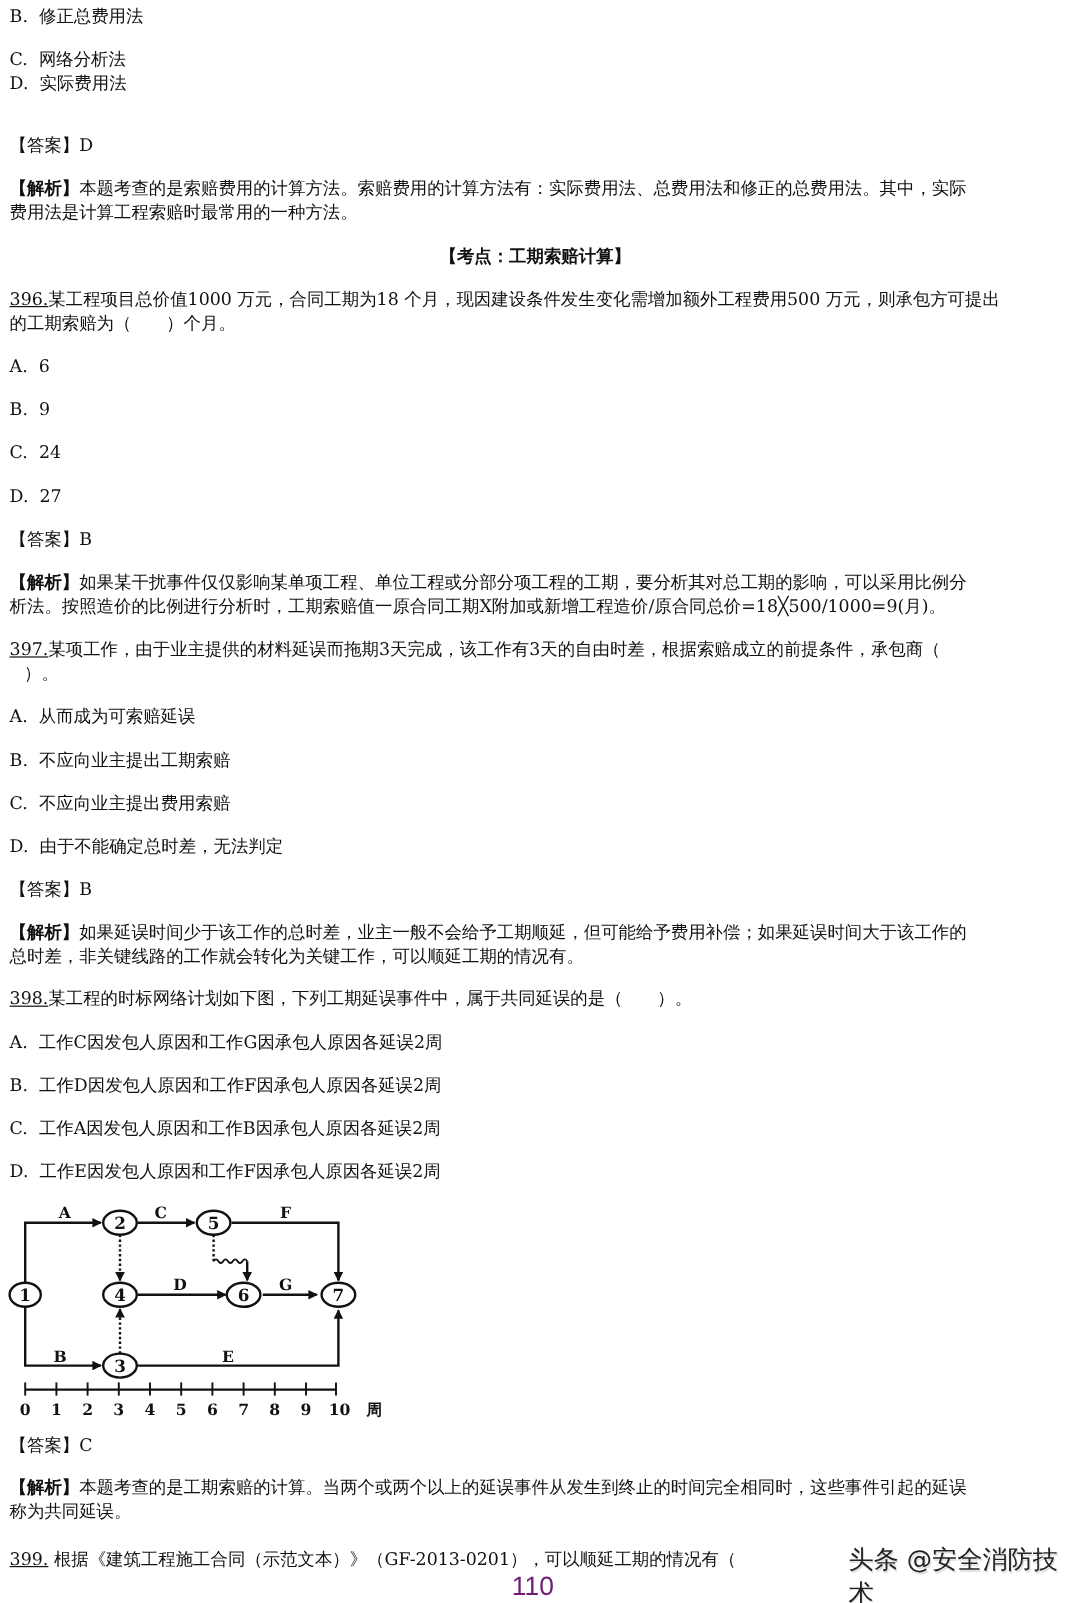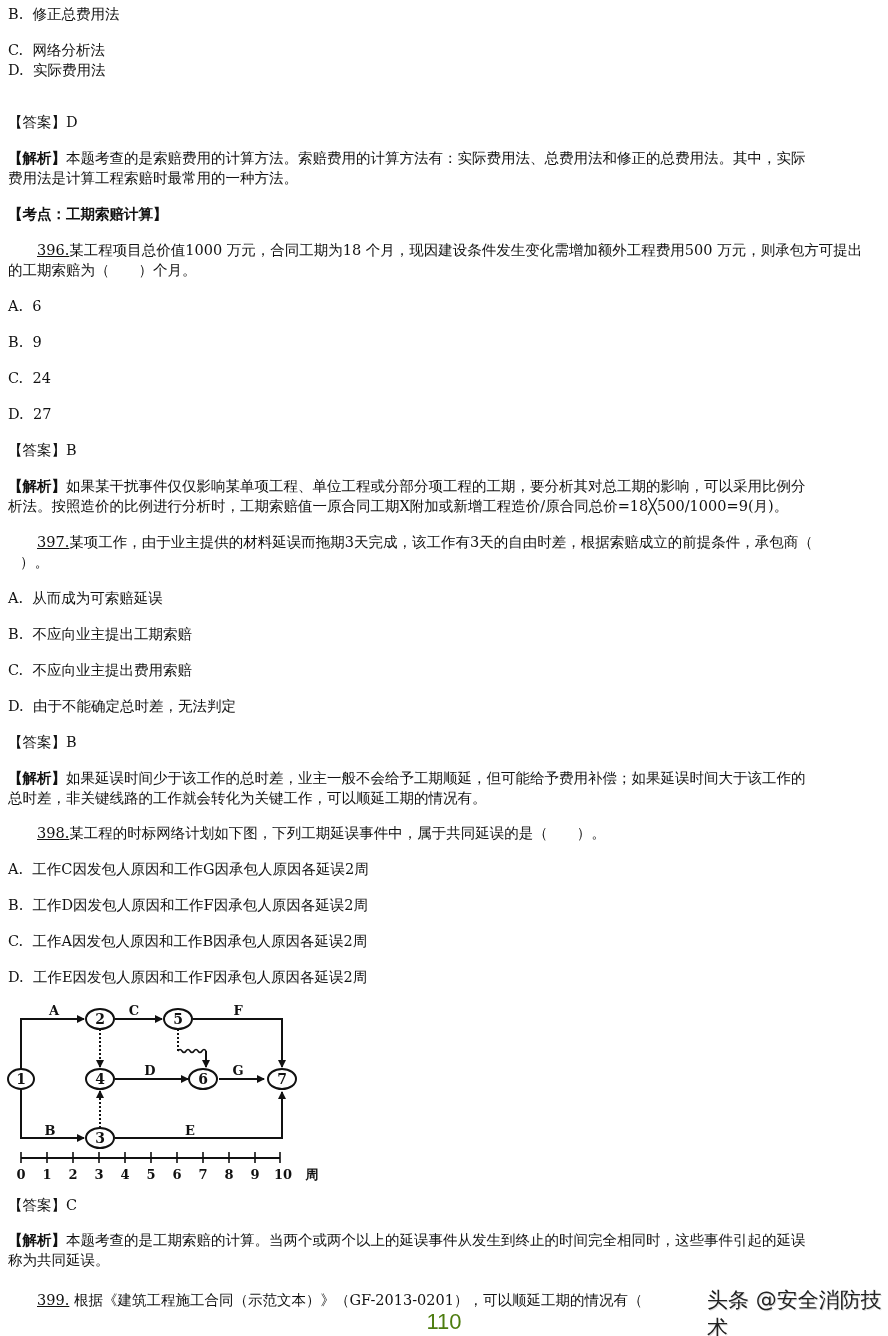--- a/index.html
+++ b/index.html
@@ -1,22 +1,22 @@
 <!DOCTYPE html>
 <html><head>
 <meta charset="utf-8">
 <style>
   html, body { margin: 0; padding: 0; background: #ffffff; }
   body { width: 888px; height: 1336px; position: relative; overflow: hidden;
          font-family: "DejaVu Serif", "Liberation Serif", serif; color: #111; }
   .ln { position: absolute; left: 8px; right: 4px; font-size: 14.5px; line-height: 20px; white-space: nowrap; }
-  .qnum { text-decoration: underline; margin-left: 29px; }
-  .bold { font-weight: bold; }
+  .qnum { text-decoration: underline; }
+  .bold { font-weight: bold; text-align: center; }
   .pagenum { position: absolute; left: 0; right: 0; top: 1309px; text-align: center;
-             font-family: "Liberation Sans", "DejaVu Sans", sans-serif; font-size: 22px; color: #4d7c0f; }
+             font-family: "Liberation Sans", "DejaVu Sans", sans-serif; font-size: 22px; color: #701a75; }
   .watermark { position: absolute; left: 658px; top: 1286px; font-family: "DejaVu Sans", sans-serif;
                font-size: 21px; color: #222; background: #fff; padding: 0 4px; letter-spacing: 0px;
                text-shadow: 1px 1px 0 #ddd; margin-left: 45px; }
   .diagram { position: absolute; left: 0; top: 995px; width: 330px; height: 195px; }
 </style>
 </head>
 <body>
 
 <div class="ln" style="top:4px"><span>B.</span>&nbsp;&nbsp;<span>修正总费用法</span></div>
 <div class="ln" style="top:40px"><span>C.</span>&nbsp;&nbsp;<span>网络分析法</span></div>

